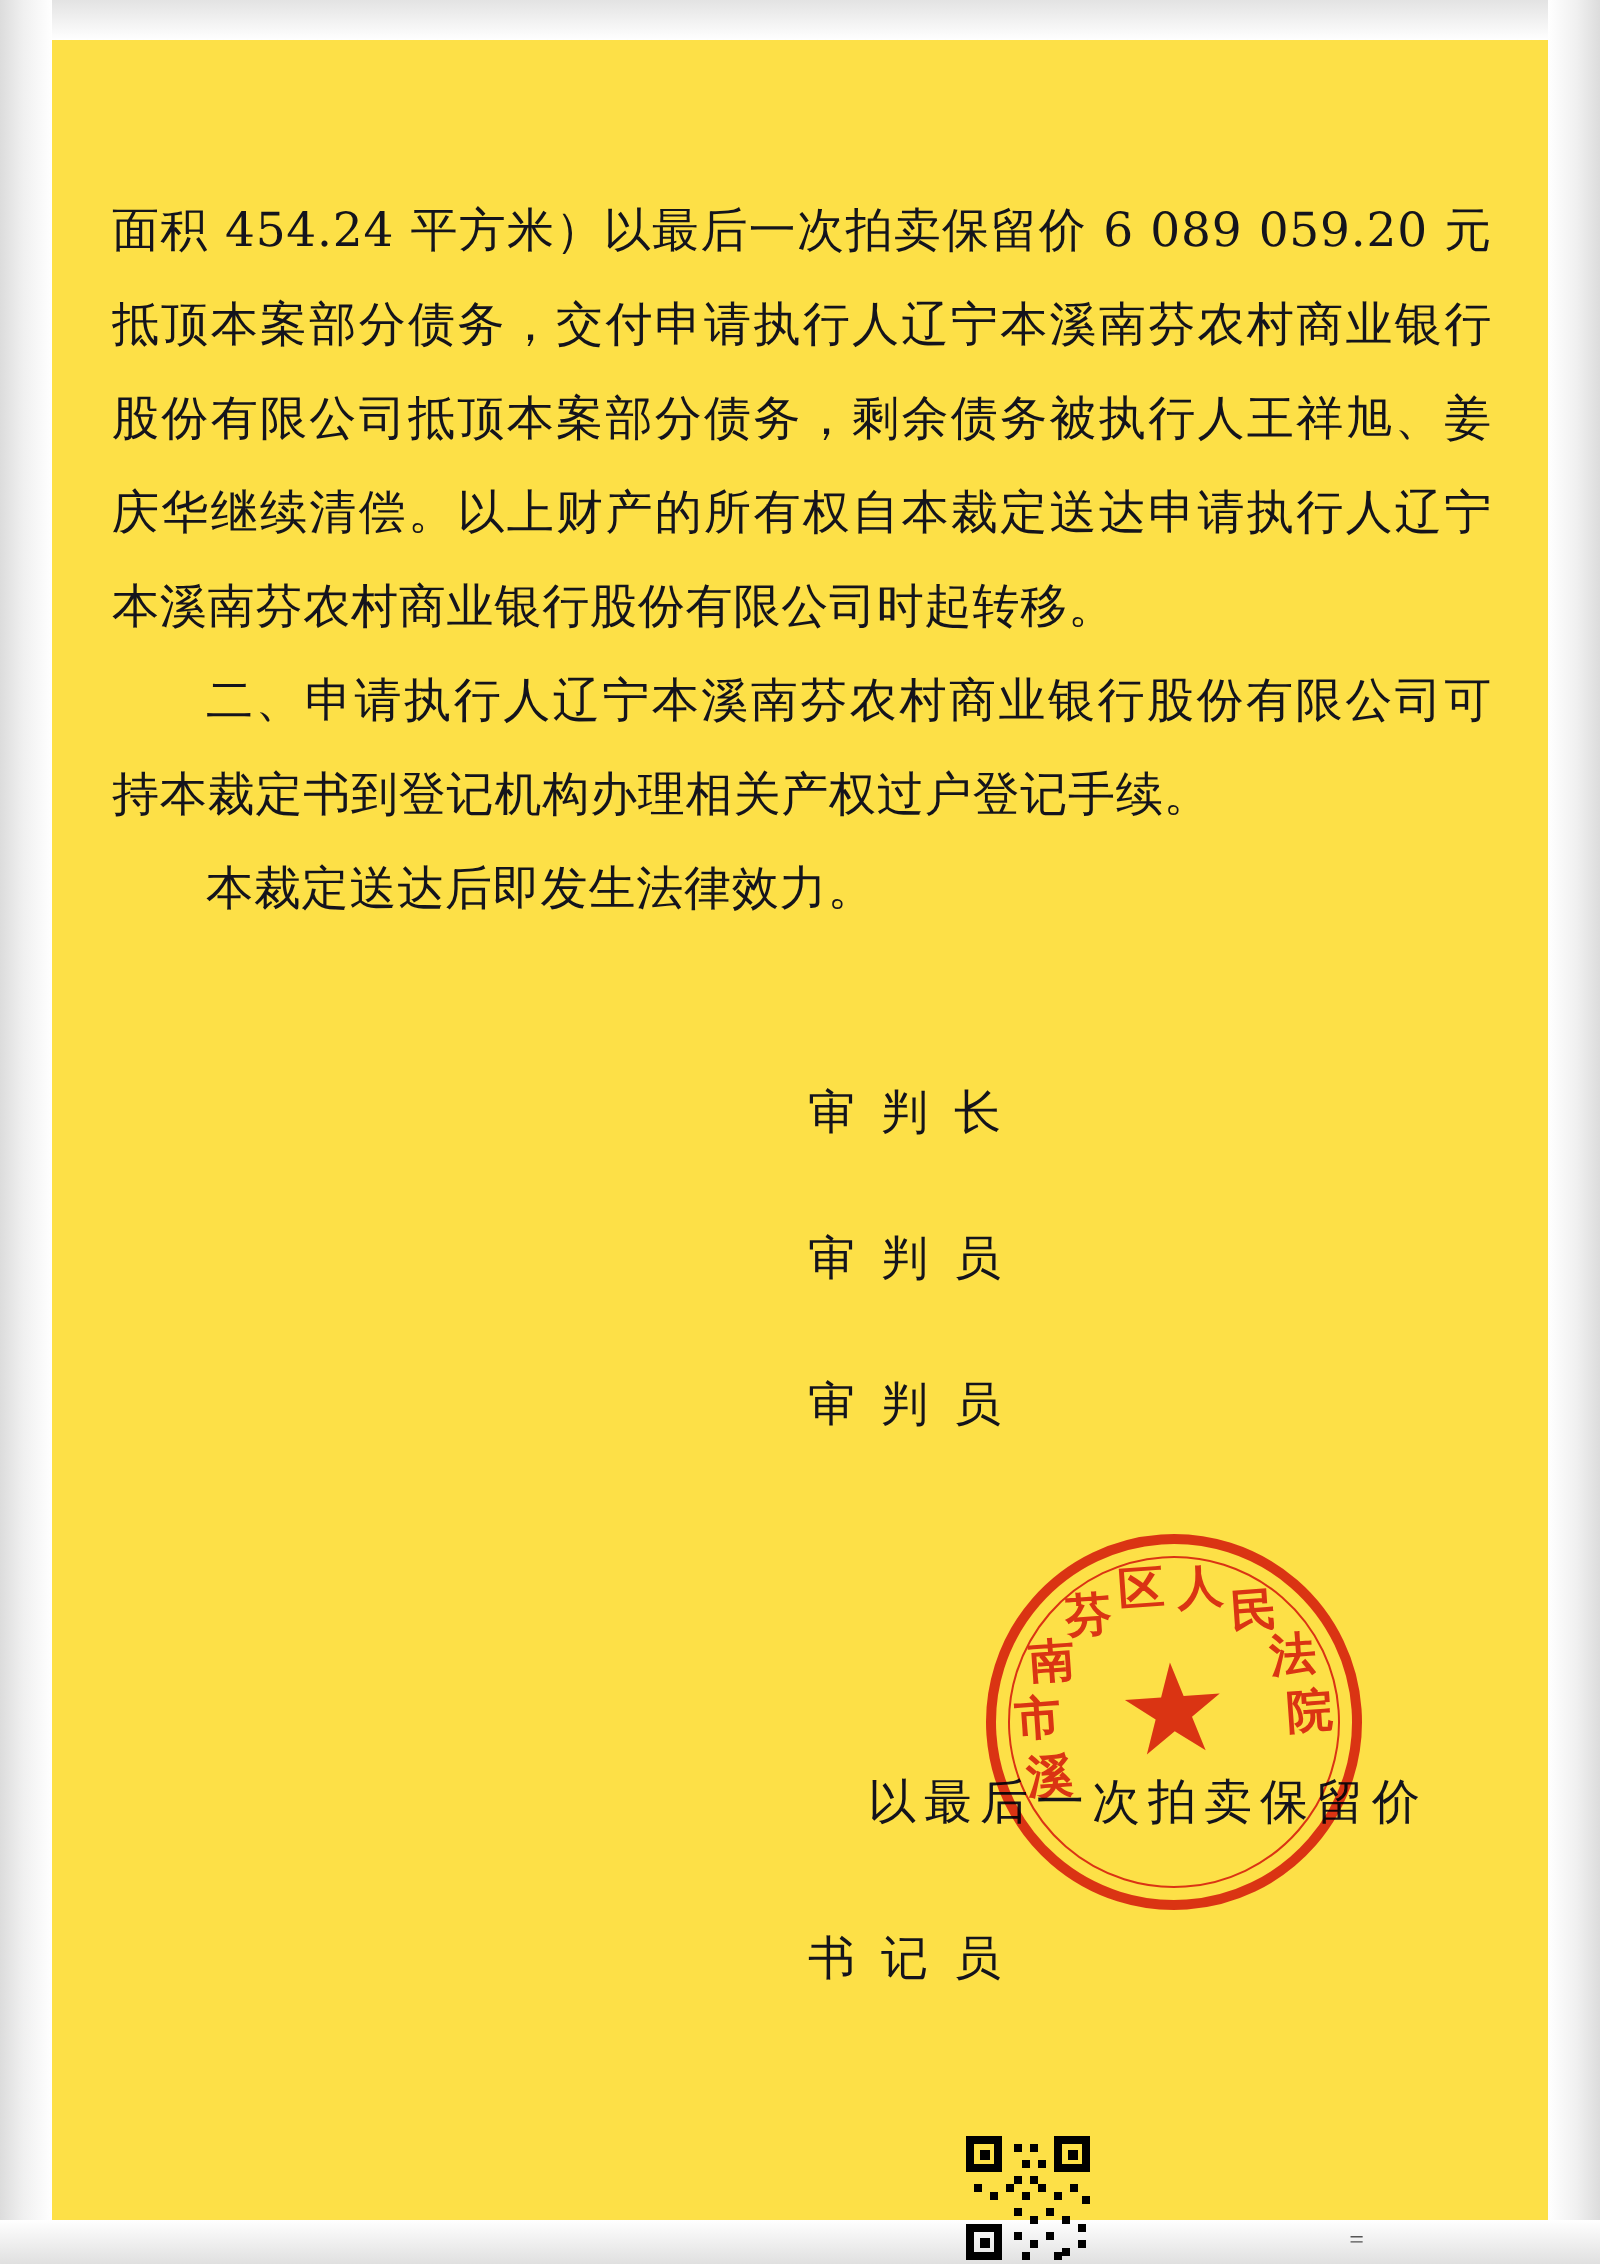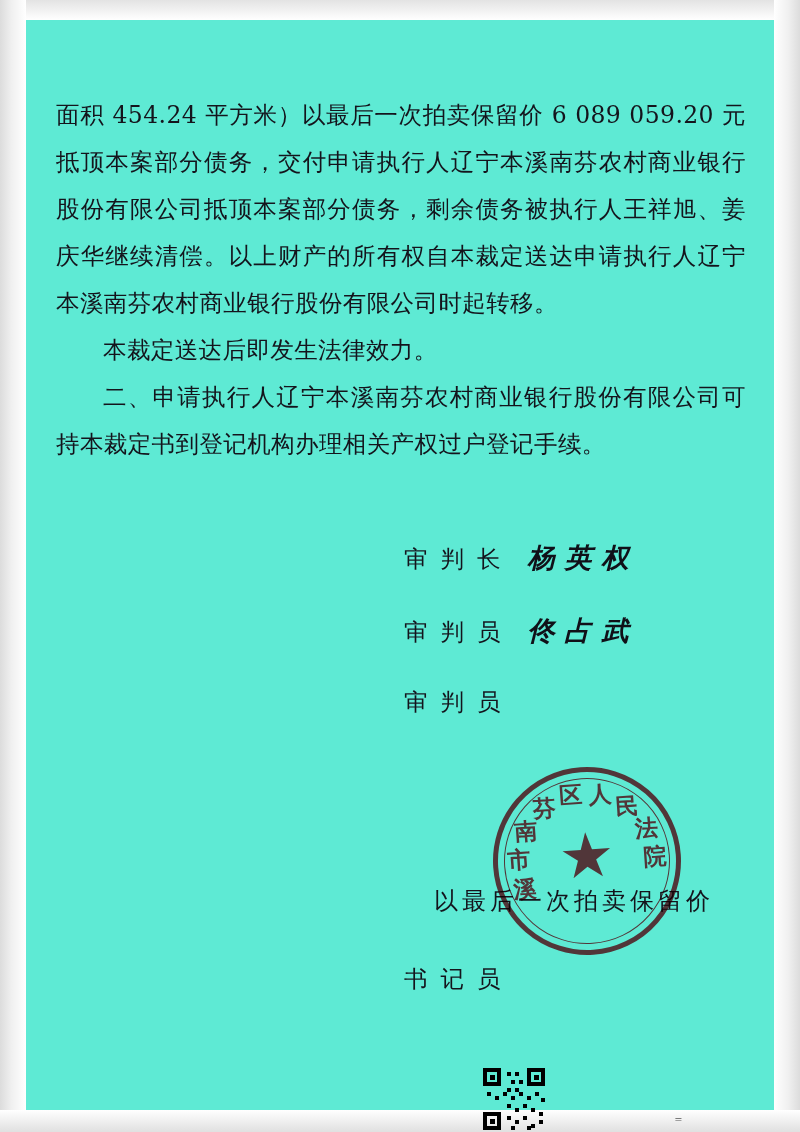--- a/index.html
+++ b/index.html
@@ -12,21 +12,21 @@
     height: 1132px;
     position: relative;
     overflow: hidden;
     font-family: "Liberation Serif", serif;
   }
   .page {
     position: absolute;
     left: 0; top: 0;
     width: 800px;
     height: 1132px;
-    background: #5eead4;
+    background: #fde047;
     box-sizing: border-box;
   }
   
   .edge-left {
     position: absolute;
     left: 0; top: 0;
     width: 26px; height: 1132px;
     background: linear-gradient(to right, #dcdcdc 0%, #f0f0f0 45%, #ffffff 100%);
   }
   .edge-right {
@@ -200,32 +200,30 @@
 <body>
 
 <div class="page">
   <div class="edge-top"></div>
   <div class="edge-left"></div>
   <div class="edge-right"></div>
   <div class="edge-bottom"></div>
 
   <div class="body-text">
     <p class="para">面积 454.24 平方米）以最后一次拍卖保留价 6 089 059.20 元抵顶本案部分债务，交付申请执行人辽宁本溪南芬农村商业银行股份有限公司抵顶本案部分债务，剩余债务被执行人王祥旭、姜庆华继续清偿。以上财产的所有权自本裁定送达申请执行人辽宁本溪南芬农村商业银行股份有限公司时起转移。</p>
+    <p class="para indent">二、申请执行人辽宁本溪南芬农村商业银行股份有限公司可持本裁定书到登记机构办理相关产权过户登记手续。</p>
     <p class="para indent">本裁定送达后即发生法律效力。</p>
-    <p class="para indent">二、申请执行人辽宁本溪南芬农村商业银行股份有限公司可持本裁定书到登记机构办理相关产权过户登记手续。</p>
   </div>
 
   <div class="signatures">
     <div class="sig-row">
       <span class="sig-title">审判长</span>
-      <span class="sig-name">杨英权</span>
     </div>
     <div class="sig-row">
       <span class="sig-title">审判员</span>
-      <span class="sig-name">佟占武</span>
     </div>
     <div class="sig-row">
       <span class="sig-title">审判员</span>
     </div>
   </div>
 
   <div class="date-row">以最后一次拍卖保留价</div>
 
   <div class="clerk-row">
     <span class="sig-title">书记员</span>

